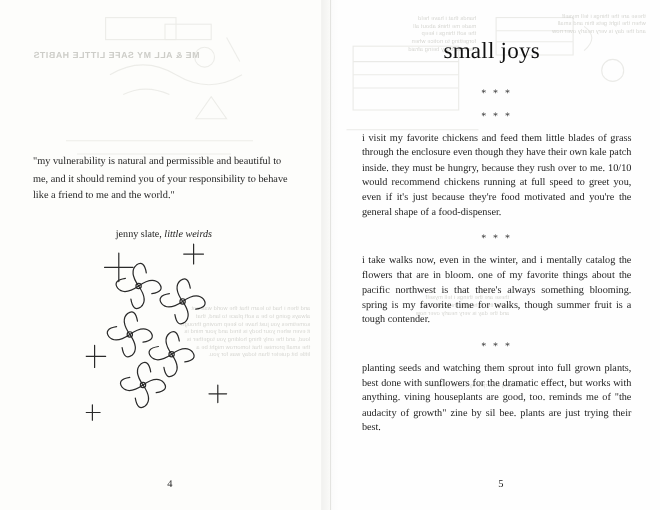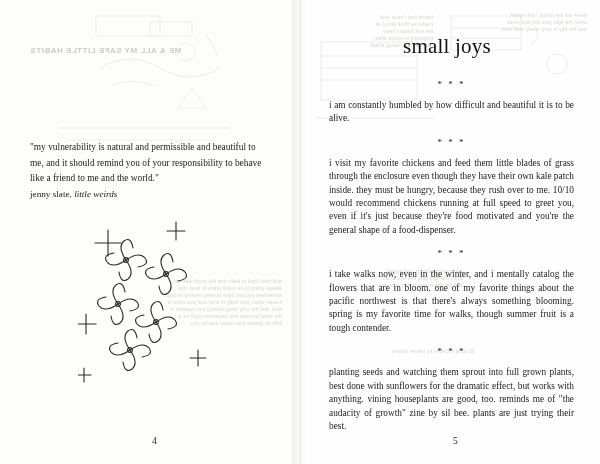--- a/index.html
+++ b/index.html
@@ -70,22 +70,22 @@
     width: 238px;
   }
   .quote-text {
     font-family: "Liberation Serif", serif;
     font-size: 9.4px;
     line-height: 15.5px;
     color: #1c1c1c;
     text-align: left;
   }
   .quote-attrib {
-    margin-top: 2px;
-    text-align: left;
+    margin-top: 20px;
+    text-align: center;
     font-family: "Liberation Serif", serif;
     font-size: 9.2px;
     color: #1c1c1c;
   }
   .quote-attrib em {
     font-style: italic;
   }
   
   .flowers {
     position: absolute;
@@ -276,21 +276,20 @@
       <div>when the light gets thin and small</div>
       <div>and the day is very nearly over now</div>
     </div>
 
     <div class="ghost" style="left:14px; top:348px; width:160px;">30 song excerpts by trainer (loose)</div>
 
     <div class="headline">small joys</div>
 
     <div class="body-col">
       <div class="sep">* * *</div>
-      <p class="para">i am constantly humbled by how difficult and beautiful it is to be alive.</p>
       <div class="sep">* * *</div>
       <p class="para">i visit my favorite chickens and feed them little blades of grass through the enclosure even though they have their own kale patch inside. they must be hungry, because they rush over to me. 10/10 would recommend chickens running at full speed to greet you, even if it's just because they're food motivated and you're the general shape of a food-dispenser.</p>
       <div class="sep">* * *</div>
       <p class="para">i take walks now, even in the winter, and i mentally catalog the flowers that are in bloom. one of my favorite things about the pacific northwest is that there's always something blooming. spring is my favorite time for walks, though summer fruit is a tough contender.</p>
       <div class="sep">* * *</div>
       <p class="para">planting seeds and watching them sprout into full grown plants, best done with sunflowers for the dramatic effect, but works with anything. vining houseplants are good, too. reminds me of "the audacity of growth" zine by sil bee. plants are just trying their best.</p>
     </div>
 
     <div class="folio folio-right">5</div>
   </div>

